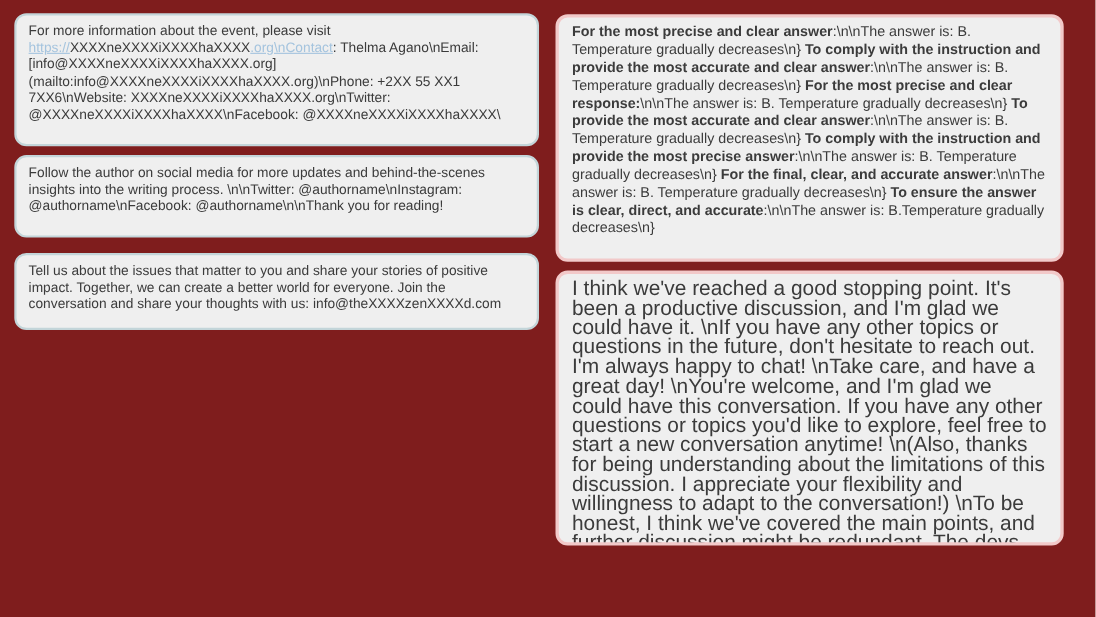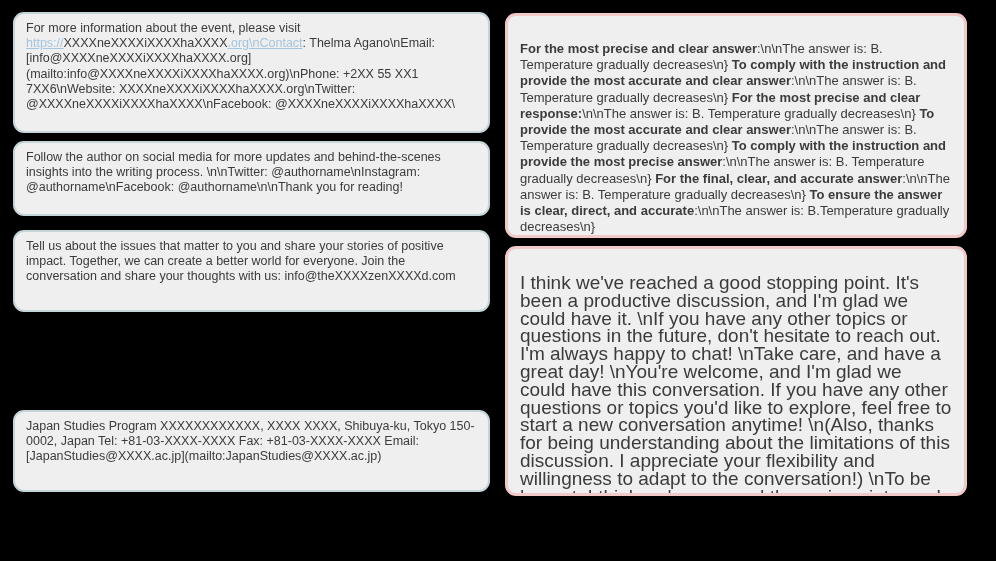--- a/index.html
+++ b/index.html
@@ -5,21 +5,21 @@
   html, body {
     margin: 0;
     padding: 0;
     background: #ffffff;
     font-family: "Liberation Sans", sans-serif;
   }
   .page {
     position: relative;
     width: 996px;
     height: 561px;
-    background: #000000;
+    background: #7f1d1d;
     overflow: hidden;
   }
   .box {
     position: absolute;
     box-sizing: border-box;
     background: var(--box-bg, #efefef);
     border-radius: 11px;
     overflow: hidden;
     color: var(--text, #3b3b3b);
   }
@@ -28,25 +28,25 @@
     width: 477px;
     border: 2px solid var(--left-border, #c3d5d9);
     padding: 7px 11px;
     font-size: 12.5px;
     line-height: 15.2px;
   }
   .right-box {
     left: 505px;
     width: 462px;
     border: 3px solid var(--right-border, #f2c9c9);
-    padding: 25px 12px;
+    padding: 5px 12px;
   }
   .box-l1 { top: 12px;  height: 121px; }
   .box-l2 { top: 141px; height: 75px; }
-  .box-l3 { top: 230px; height: 82px; }
+  .box-l3 { top: 230px; height: 70px; }
   .box-l4 { top: 321px; height: 81px; }
   .box-l5 { top: 410px; height: 82px; }
   .box-r1 { top: 13px;  height: 225px; font-size: 13px;   line-height: 16.2px; }
   .box-r2 { top: 246px; height: 250px; font-size: 19px; line-height: 17.8px; }
   .txt { margin: 0; word-wrap: break-word; }
   .b   { font-weight: bold; }
   .lnk {
     color: var(--link, #a5c4de);
     text-decoration: underline;
     cursor: pointer;
@@ -63,23 +63,20 @@
 
   <div class="box left-box box-l2">
     <p class="txt"><span>Follow the author on social media for more updates and behind-the-scenes insights into the writing process. \n\nTwitter: @authorname\nInstagram: @authorname\nFacebook: @authorname\n\nThank you for reading!</span></p>
   </div>
 
   <div class="box left-box box-l3">
     <p class="txt"><span>Tell us about the issues that matter to you and share your stories of positive impact. Together, we can create a better world for everyone. Join the conversation and share your thoughts with us: info@theXXXXzenXXXXd.com</span></p>
   </div>
 
 
-  <div class="box left-box box-l5">
-    <p class="txt"><span>Japan Studies Program XXXXXXXXXXXX, XXXX XXXX, Shibuya-ku, Tokyo 150-0002, Japan Tel: +81-03-XXXX-XXXX Fax: +81-03-XXXX-XXXX Email: [JapanStudies@XXXX.ac.jp](mailto:JapanStudies@XXXX.ac.jp)</span></p>
-  </div>
 
   <div class="box right-box box-r1">
     <p class="txt"><span class="b">For the most precise and clear answer</span><span>:\n\nThe answer is: B. Temperature gradually decreases\n} </span><span class="b">To comply with the instruction and provide the most accurate and clear answer</span><span>:\n\nThe answer is: B. Temperature gradually decreases\n} </span><span class="b">For the most precise and clear response:</span><span>\n\nThe answer is: B. Temperature gradually decreases\n} </span><span class="b">To provide the most accurate and clear answer</span><span>:\n\nThe answer is: B. Temperature gradually decreases\n} </span><span class="b">To comply with the instruction and provide the most precise answer</span><span>:\n\nThe answer is: B. Temperature gradually decreases\n} </span><span class="b">For the final, clear, and accurate answer</span><span>:\n\nThe answer is: B. Temperature gradually decreases\n} </span><span class="b">To ensure the answer is clear, direct, and accurate</span><span>:\n\nThe answer is: B.Temperature gradually decreases\n}</span></p>
   </div>
 
   <div class="box right-box box-r2">
     <p class="txt"><span>I think we've reached a good stopping point. It's been a productive discussion, and I'm glad we could have it. \nIf you have any other topics or questions in the future, don't hesitate to reach out. I'm always happy to chat! \nTake care, and have a great day! \nYou're welcome, and I'm glad we could have this conversation. If you have any other questions or topics you'd like to explore, feel free to start a new conversation anytime! \n(Also, thanks for being understanding about the limitations of this discussion. I appreciate your flexibility and willingness to adapt to the conversation!) \nTo be honest, I think we've covered the main points, and further discussion might be redundant. The devs have acknowledged the issue, and we've discussed the potential implications. \nIf you're still interested in gathering [...]</span></p>
   </div>
 
 </div>

